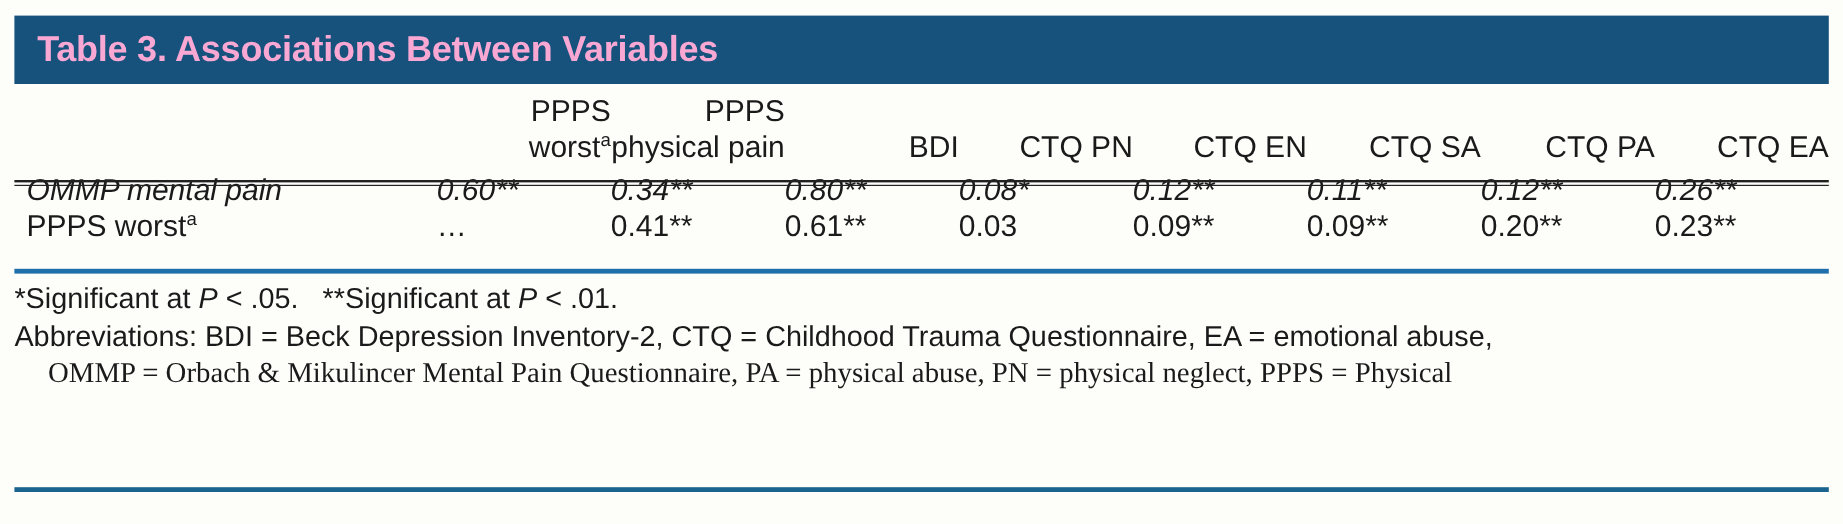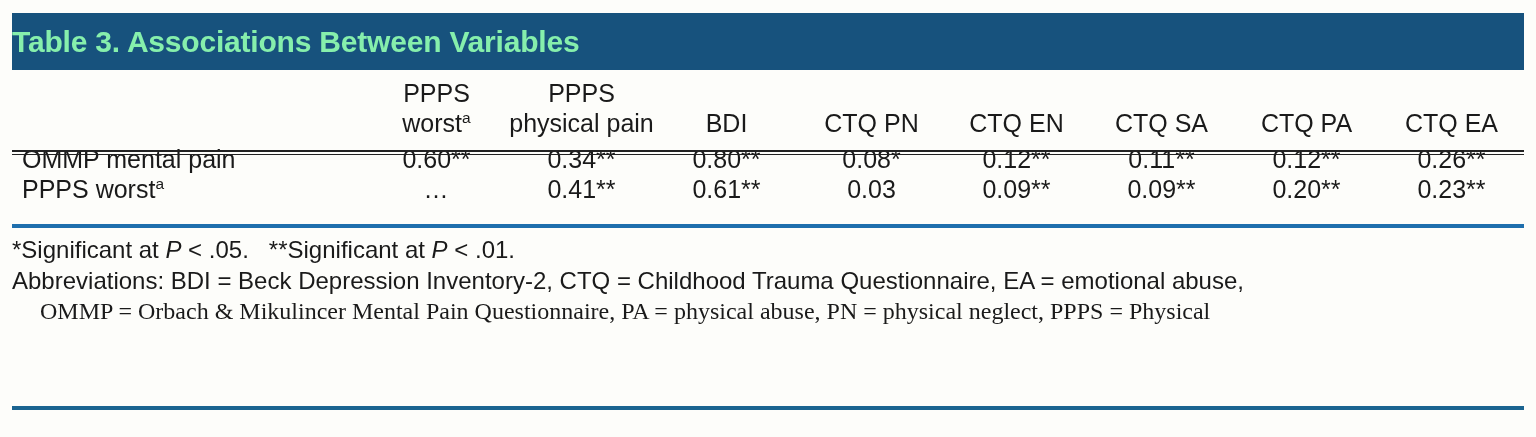--- a/index.html
+++ b/index.html
@@ -28,24 +28,25 @@
     position: absolute;
     left: 12px;
     top: 13px;
     width: 1512px;
     height: 57px;
     background: #17527d;
     display: flex;
     align-items: center;
   }
   .title-text {
-    color: #86efac;
+    color: #f9a8d4;
     font-size: 30px;
     font-weight: bold;
     letter-spacing: -0.2px;
+    padding-left: 19px;
     white-space: nowrap;
   }
 
   
   .tbl {
     position: absolute;
     left: 12px;
     top: 78px;
     width: 1512px;
     border-collapse: collapse;
@@ -59,33 +60,32 @@
     color: #1a1a1a;
     vertical-align: bottom;
   }
   .col-label { width: 352px; }
   .col-num   { width: 145px; }
 
   thead th {
     text-align: center;
     padding-bottom: 3px;
   }
-  thead th .hline { display: block; white-space: nowrap; }
+  thead th .hline { display: block; white-space: nowrap; text-align: right; }
   thead th .hline.spacer { visibility: hidden; }
 
   tbody td {
-    text-align: center;
     padding-top: 2px;
     white-space: nowrap;
   }
   tbody td.rowlabel {
     text-align: left;
     padding-left: 10px;
   }
-  tbody tr:first-child td { padding-top: 6px; }
+  tbody tr:first-child td { padding-top: 6px; font-style: italic; }
 
   .ellipsis { letter-spacing: 1px; }
 
   sup {
     font-size: 0.62em;
     vertical-align: super;
     line-height: 0;
   }
 
   

